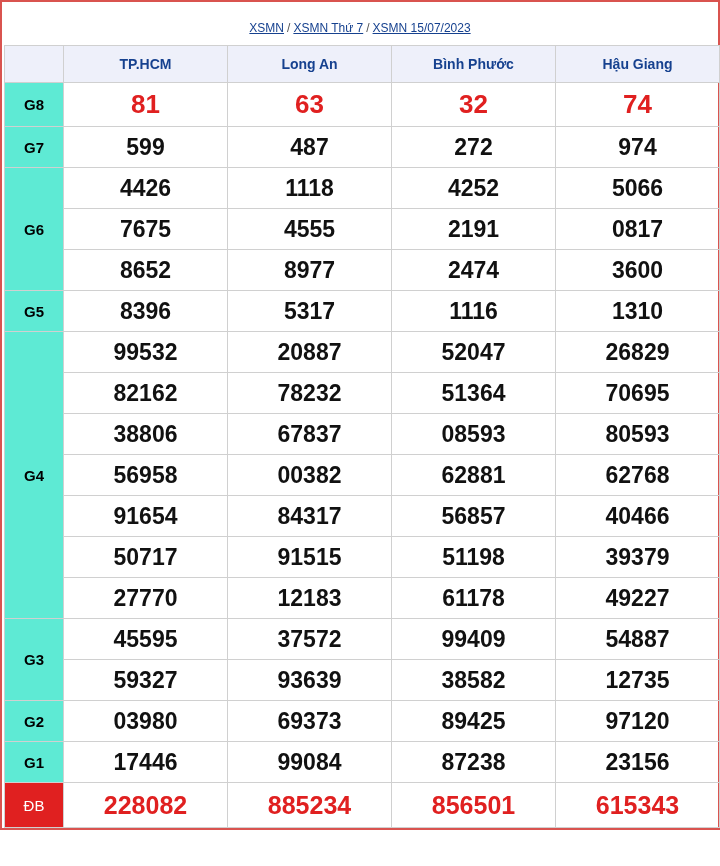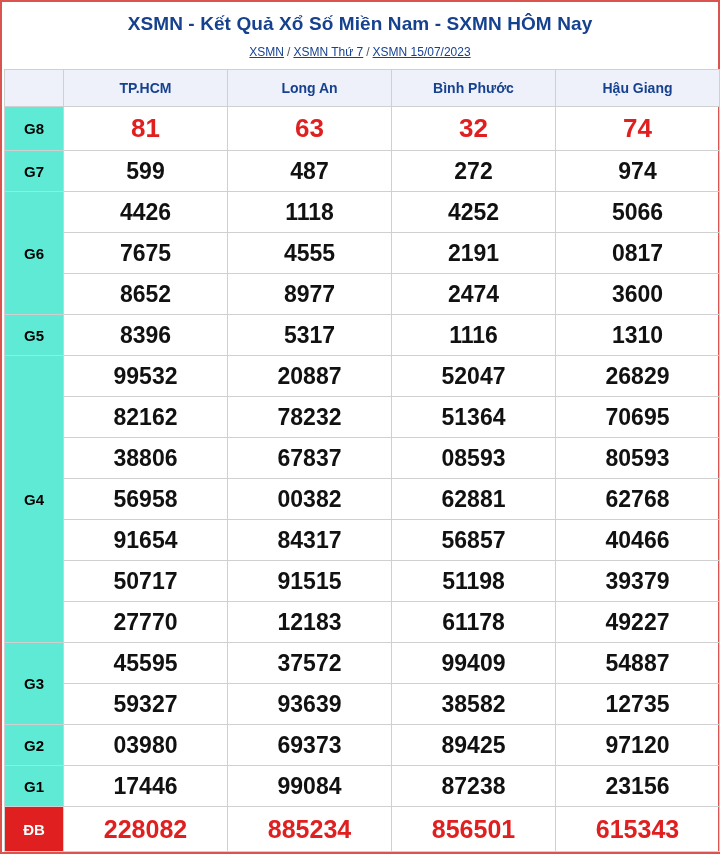--- a/index.html
+++ b/index.html
@@ -88,37 +88,36 @@
   .row-g8 .num, .row-db .num {
     color: #e02020;
     font-size: 25px;
   }
   .row-g8 .num { font-size: 26px; }
   .row-db .num { font-size: 25px; }
   .label-db {
     background: #e02020;
     color: #ffffff;
     font-size: 15px;
-    font-weight: bold;
+    font-weight: normal;
   }
   .row-g8 td.num { height: 43px; }
   .row-db td { height: 44px; }
   .outer-border {
     border: 2px solid #d9534f;
     border-top: none;
     box-sizing: border-box;
     width: 720px;
   }
 </style>
 </head>
 <body>
 
 <div class="page">
   <div class="header">
-    <div class="header-title">XSMN - Kết Quả Xổ Số Miền Nam - SXMN HÔM Nay</div>
     <div class="breadcrumb">
       <a href="#">XSMN</a><span class="sep">/</span><a href="#">XSMN Thứ 7</a><span class="sep">/</span><a href="#">XSMN 15/07/2023</a>
     </div>
   </div>
 
   <div class="outer-border">
     <table class="results">
       <tbody id="table-body">
           <tr class="head-row">
             <th class="blank col-label"></th>

